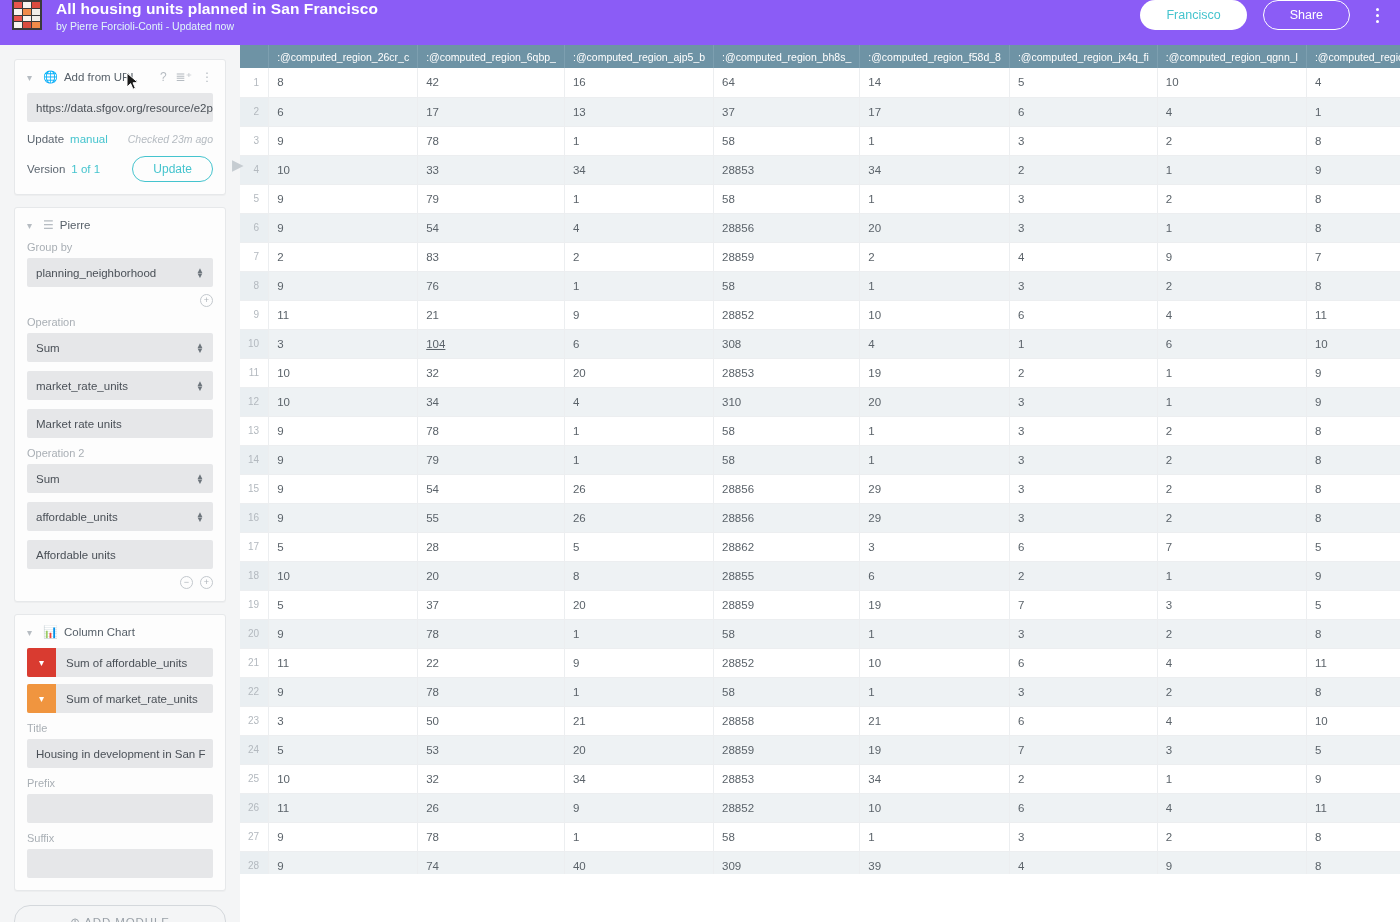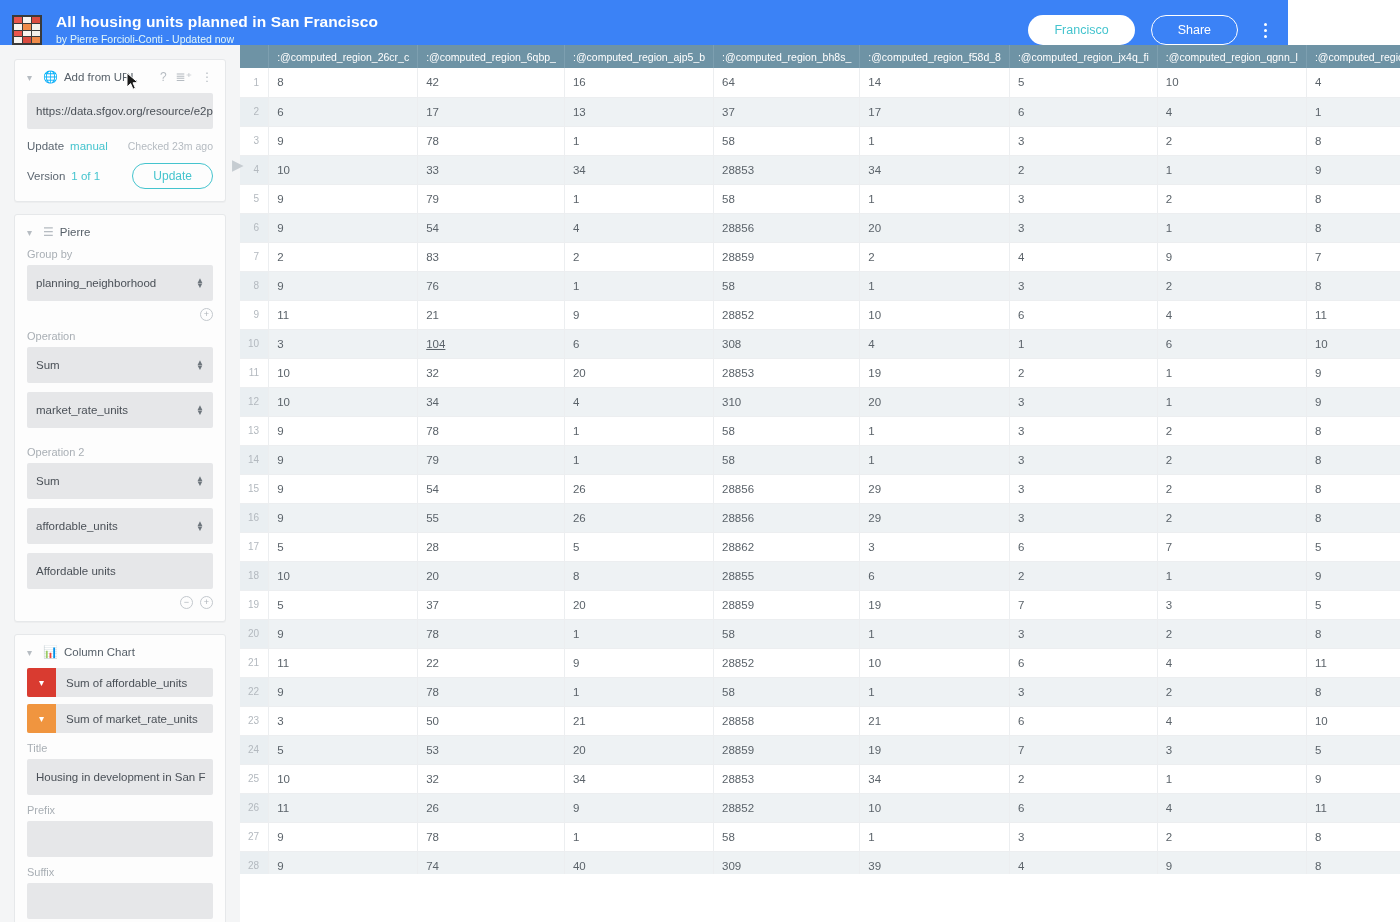--- a/index.html
+++ b/index.html
@@ -5,23 +5,23 @@
   * { box-sizing: border-box; margin: 0; padding: 0; }
   html, body {
     width: 1400px; height: 922px;
     font-family: "Liberation Sans", sans-serif;
     background: #ffffff;
     overflow: hidden;
   }
 
   
   #topbar {
-    position: absolute; top: 0; left: 0; width: 1288px; height: 45px;
-    background: #3b82f6;
-    display: flex; align-items: flex-end;
+    position: absolute; top: 0; left: 0; width: 1400px; height: 45px;
+    background: #8b5cf6;
+    display: flex; align-items: flex-start;
   }
   #logo {
     width: 30px; height: 30px; margin-left: 12px; flex: 0 0 auto;
     background: #3a3a3a; padding: 2px;
     display: grid; grid-template-columns: 1fr 1fr 1fr; grid-template-rows: 1fr 1fr 1fr 1fr;
     gap: 1px;
   }
   #logo i { display: block; }
   .title-block { margin-left: 14px; line-height: 1.15; }
   .doc-title {
@@ -74,35 +74,35 @@
   .field {
     background: #e6e7e9; border: none; border-radius: 2px;
     height: 26px; width: 100%; padding: 0 9px;
     font-size: 11.5px; color: #4a5057;
     font-family: "Liberation Sans", sans-serif;
     display: flex; align-items: center;
     white-space: nowrap; overflow: hidden;
   }
   .field.empty { color: #b9bec3; }
   .field.select { justify-content: space-between; cursor: pointer; }
-  .field.tall { height: 36px; }
+  .field.tall { height: 29px; }
   .spin {
     display: inline-flex; flex-direction: column; line-height: 5px;
     font-size: 8px; color: #6d757c;
   }
   .sublabel { font-size: 11px; color: #a9afb5; margin: 9px 0 5px 0; }
   .sublabel.first { margin-top: 0; }
 
   .meta-row {
     display: flex; align-items: center; font-size: 11.5px; color: #5c6670;
     margin-top: 11px;
   }
   .meta-row .lbl { color: #5c6670; }
   .link { color: #45c4ce; margin-left: 6px; }
-  .meta-right { margin-left: auto; color: #b5bbc1; font-size: 10.5px; }
+  .meta-right { margin-left: auto; color: #b5bbc1; font-size: 10.5px; font-style: italic; }
   .btn-update {
     margin-left: auto; background: transparent; border: 1px solid #45c4ce; color: #45c4ce;
     border-radius: 14px; font-size: 12px; padding: 5px 20px; cursor: pointer;
     font-family: "Liberation Sans", sans-serif;
   }
   .circ-btns { display: flex; justify-content: flex-end; gap: 7px; margin-top: 7px; }
   .circ {
     width: 13px; height: 13px; border-radius: 50%; border: 1px solid #c3c8cd; color: #aeb4ba;
     font-size: 9px; line-height: 11px; text-align: center; cursor: pointer; background: transparent;
   }
@@ -257,20 +257,21 @@
     <div class="field select tall">
       <span>Sum</span>
       <span class="spin">▲<br>▼</span>
     </div>
     <div style="height:9px"></div>
     <div class="field select tall">
       <span>market_rate_units</span>
       <span class="spin">▲<br>▼</span>
     </div>
     <div style="height:9px"></div>
+    <div class="field tall">Market rate units</div>
 
     <div class="sublabel">Operation 2</div>
     <div class="field select tall">
       <span>Sum</span>
       <span class="spin">▲<br>▼</span>
     </div>
     <div style="height:9px"></div>
     <div class="field select tall">
       <span>affordable_units</span>
       <span class="spin">▲<br>▼</span>

